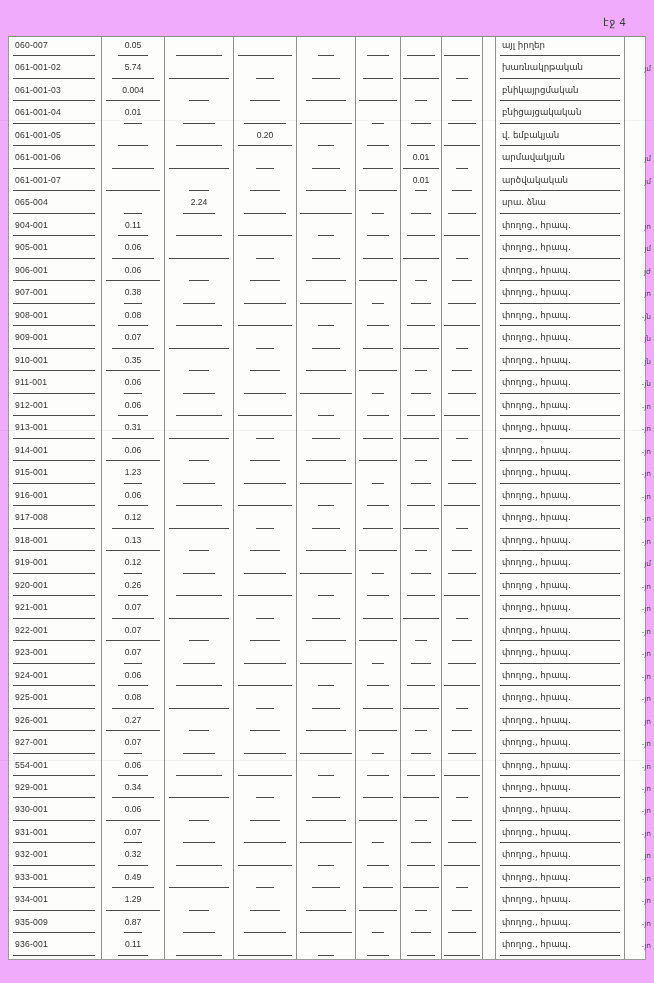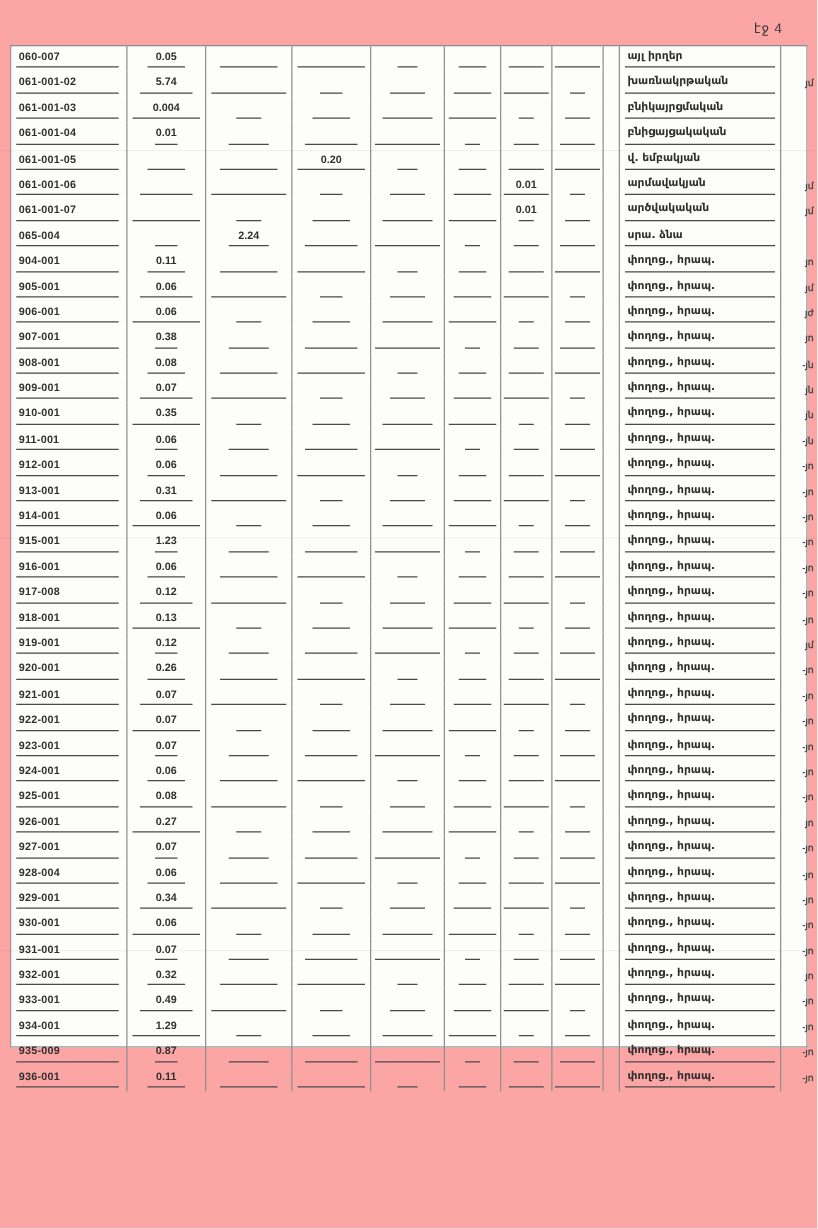--- a/index.html
+++ b/index.html
@@ -12,43 +12,42 @@
     height: 983px;
     position: relative;
     font-family: "Liberation Sans", sans-serif;
     color: #2a2a2a;
     overflow: hidden;
   }
   
   .page {
     position: absolute;
     inset: 0;
-    background: #fca5a5;
+    background: #f0abfc;
     padding-left: 44px;
   }
   .page-number {
     position: absolute;
     top: 16px;
     right: 28px;
     font-size: 11px;
     color: #3a3a3a;
     letter-spacing: 0.5px;
   }
 
   .sheet {
     position: absolute;
     left: 8px;
     top: 36px;
     width: 638px;
-    height: 802px;
+    height: 924px;
     border: 1px solid #9a9a9a;
     border-top: 1px solid #8c8c8c;
     box-sizing: border-box;
     background: #fdfdfc;
-    font-weight: bold;
   }
 
   table.grid {
     border-collapse: collapse;
     width: 100%;
     height: 100%;
     table-layout: fixed;
   }
   table.grid td {
     border-right: 1px solid #8f8f8f;
@@ -2218,21 +2217,21 @@
             </td>
             <td class="c-tail">
               <div class="cell-inner">
                 <span class="tail-text">-յո</span>
               </div>
             </td>
           </tr>
           <tr>
             <td class="c-code">
               <div class="cell-inner">
-                <span class="code">928-004</span>
+                <span class="code">554-001</span>
                 <span class="underline"></span>
               </div>
             </td>
             <td class="c-v1">
               <div class="cell-inner">
                 <span class="val">0.06</span>
                 <span class="rule short"></span>
               </div>
             </td>
             <td class="c-v2">

